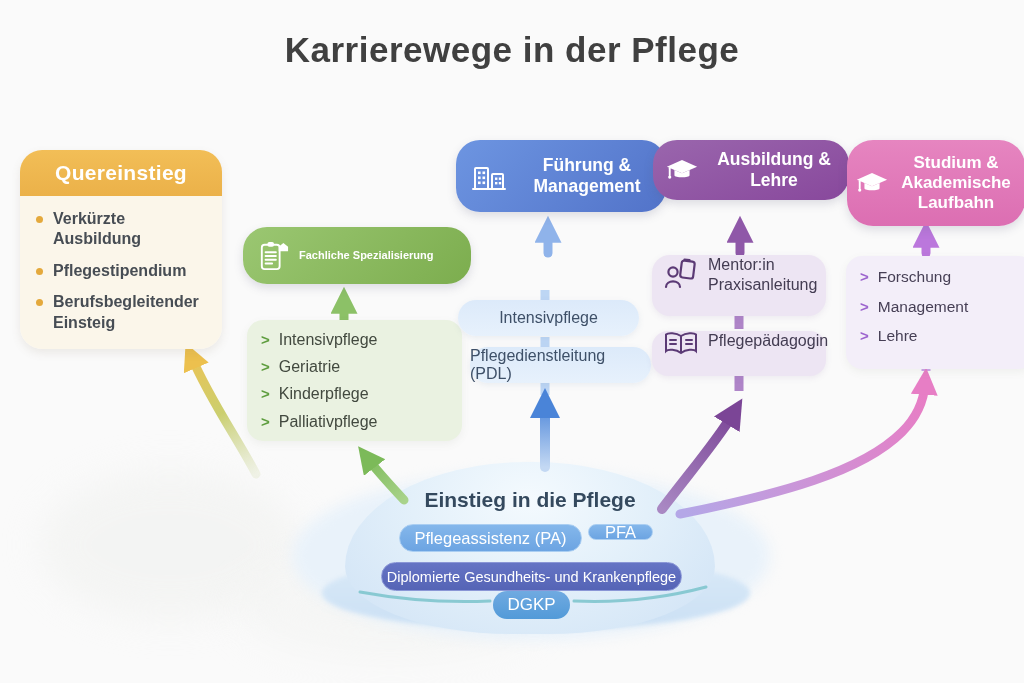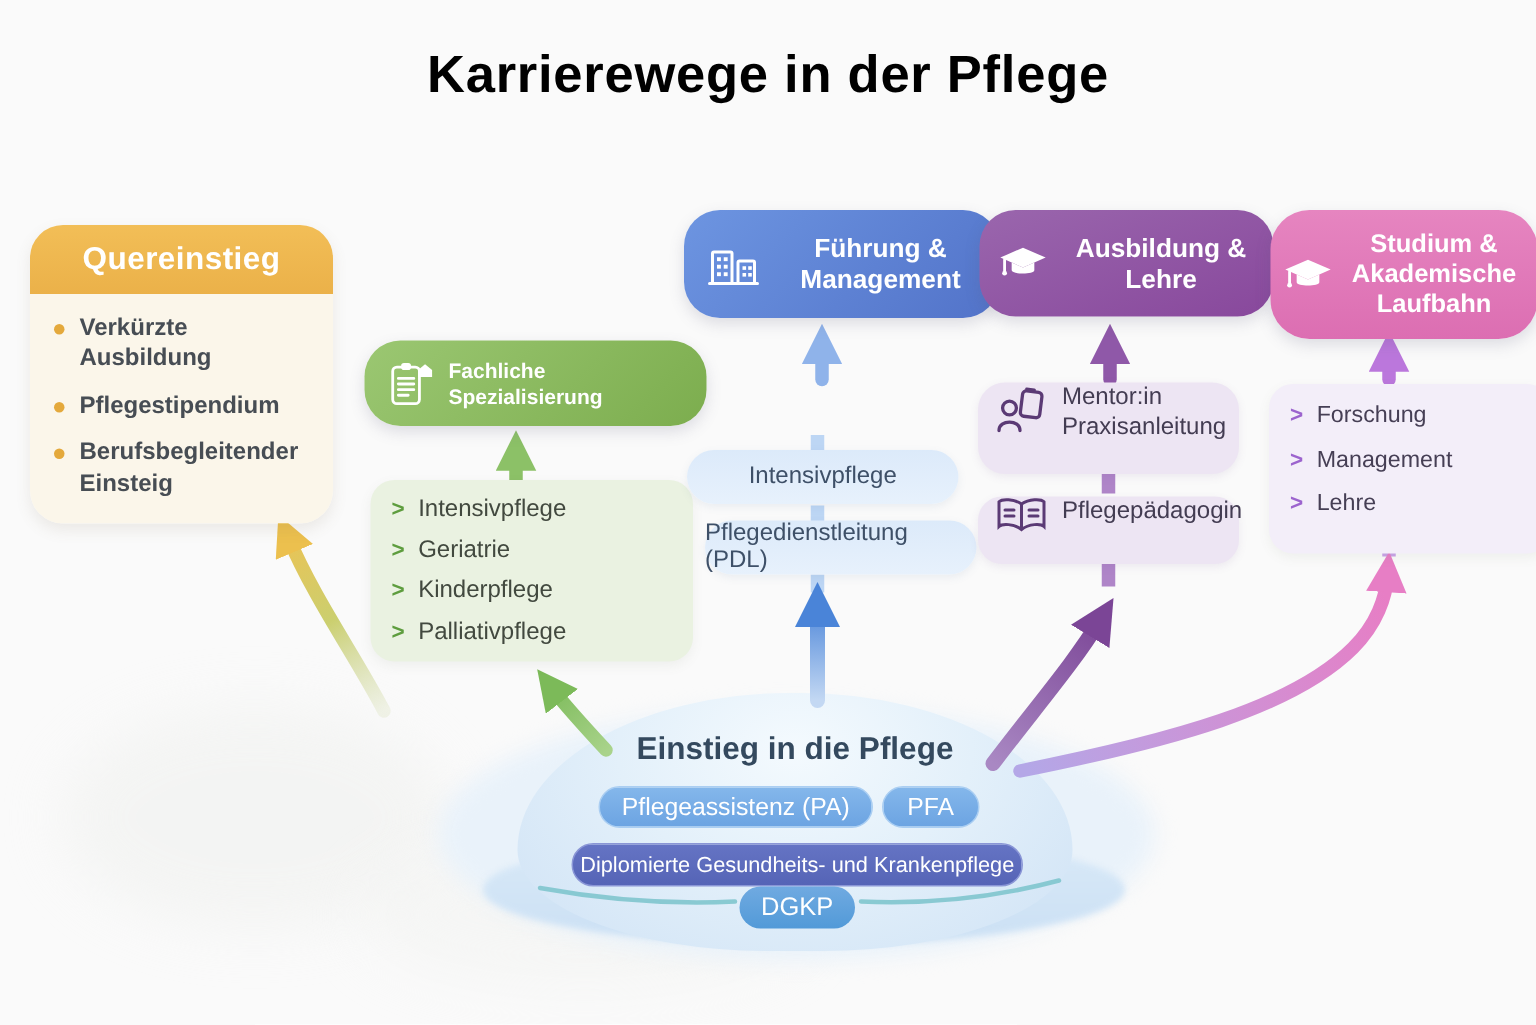--- a/index.html
+++ b/index.html
@@ -7,43 +7,43 @@
     position:relative;width:1024px;height:683px;overflow:hidden;
     background:#fafafa;
     font-family:"Liberation Sans",sans-serif;
   }
   .blob{position:absolute;border-radius:50%;filter:blur(18px);pointer-events:none;}
   .blob1{left:40px;top:470px;width:260px;height:150px;background:#f0f1ef;opacity:.6;}
   .blob2{left:240px;top:560px;width:300px;height:100px;background:#f1f2f0;opacity:.5;}
 
   .page-title{
     position:absolute;left:0;top:30px;width:1024px;text-align:center;
-    font-size:35px;font-weight:700;color:#000000;letter-spacing:.5px;
+    font-size:35px;font-weight:700;color:#404040;letter-spacing:.5px;
   }
 
   
   .card-q{position:absolute;left:20px;top:150px;width:202px;border-radius:22px;
     overflow:hidden;z-index:10;box-shadow:0 4px 10px rgba(120,110,80,.12);}
   .card-q-header{height:46px;background:linear-gradient(180deg,#F2BE57,#EBB149);
     color:#fff;font-size:21px;font-weight:600;display:flex;align-items:center;justify-content:center;letter-spacing:.3px;}
   .card-q-body{background:#FBF6EA;padding:13px 14px 16px 16px;}
   .q-item{display:flex;gap:10px;margin-bottom:11px;font-size:16px;color:#474D54;line-height:1.28;font-weight:bold;}
   .q-item:last-child{margin-bottom:0;justify-content:space-between;}
   .dot{flex:0 0 7px;width:7px;height:7px;border-radius:50%;background:#E4A93C;margin-top:7px;}
 
   
   .hdr{position:absolute;z-index:10;border-radius:24px;display:flex;align-items:center;
     color:#fff;font-weight:700;box-shadow:0 4px 10px rgba(90,90,120,.18);}
   .hdr .hdr-text{line-height:1.18;}
 
   .hdr-green{left:243px;top:227px;width:202px;height:57px;
-    background:linear-gradient(135deg,#9BC772,#7CAD4E);padding:0 10px 0 16px;gap:10px;font-size:14px;}
+    background:linear-gradient(135deg,#9BC772,#7CAD4E);padding:0 10px 0 16px;gap:10px;font-size:11px;}
   .hdr-blue{left:456px;top:140px;width:186px;height:72px;
     background:linear-gradient(135deg,#6D95E1,#5273C9);padding:0 8px 0 16px;gap:10px;font-size:17.5px;}
-  .hdr-purple{left:653px;top:140px;width:176px;height:71px;
+  .hdr-purple{left:653px;top:140px;width:176px;height:60px;
     background:linear-gradient(160deg,#9A66AD,#88489C);padding:0 8px 0 12px;gap:8px;font-size:17.5px;}
   .hdr-pink{left:847px;top:140px;width:162px;height:86px;border-radius:26px;
     background:linear-gradient(180deg,#E685C0,#DC6EB2);padding:0 8px 0 8px;gap:6px;font-size:17px;align-items:center;}
   .hdr-blue .hdr-text,.hdr-purple .hdr-text,.hdr-pink .hdr-text{text-align:center;flex:1;}
 
   
   .listbox{position:absolute;z-index:10;border-radius:16px;box-shadow:0 3px 8px rgba(100,110,90,.08);}
   .list-green{left:247px;top:320px;width:191px;background:#EAF2E1;padding:10px 10px 10px 14px;}
   .list-pink{left:846px;top:256px;width:164px;background:#F3EEF9;padding:12px 10px 12px 14px;}
   .l-item{display:flex;gap:9px;align-items:baseline;font-size:16px;color:#42493F;margin-bottom:8px;line-height:1.2;}
@@ -73,21 +73,21 @@
     background:linear-gradient(180deg,#DAEAF8,#CBE0F4);filter:blur(2px);z-index:2;}
   .dome{position:absolute;left:345px;top:462px;width:370px;height:172px;z-index:3;
     border-radius:50% 50% 46% 46% / 62% 62% 40% 40%;
     background:radial-gradient(ellipse at 50% 22%,#F4FAFE 0%,#E3F0FA 45%,#CFE2F5 100%);}
   .dome-title{position:absolute;left:390px;top:488px;width:280px;text-align:center;z-index:10;
     font-size:21px;font-weight:700;color:#34495E;}
   .chip{position:absolute;z-index:10;display:flex;align-items:center;justify-content:center;
     color:#fff;border-radius:14px;}
   .chip-pa{left:399px;top:524px;width:183px;height:28px;font-size:16.5px;
     background:linear-gradient(180deg,#84B7EB,#6CA4E2);border:1.5px solid #AACEF2;box-sizing:border-box;}
-  .chip-pfa{left:588px;top:524px;width:65px;height:28px;font-size:16.5px;
+  .chip-pfa{left:588px;top:524px;width:65px;height:16px;font-size:16.5px;
     background:linear-gradient(180deg,#84B7EB,#6CA4E2);border:1.5px solid #AACEF2;box-sizing:border-box;}
   .chip-dgkp-long{left:381px;top:562px;width:301px;height:29px;font-size:14.5px;border-radius:15px;
     background:linear-gradient(180deg,#6574C4,#5564B6);border:1px solid #8A96D6;box-sizing:border-box;}
   .chip-dgkp{left:493px;top:591px;width:77px;height:28px;font-size:17px;
     background:linear-gradient(180deg,#70AAE1,#529AD8);}
 
   svg.overlay{position:absolute;left:0;top:0;z-index:5;pointer-events:none;}
   .icon{flex:0 0 auto;display:block;}
 </style>
 </head>

